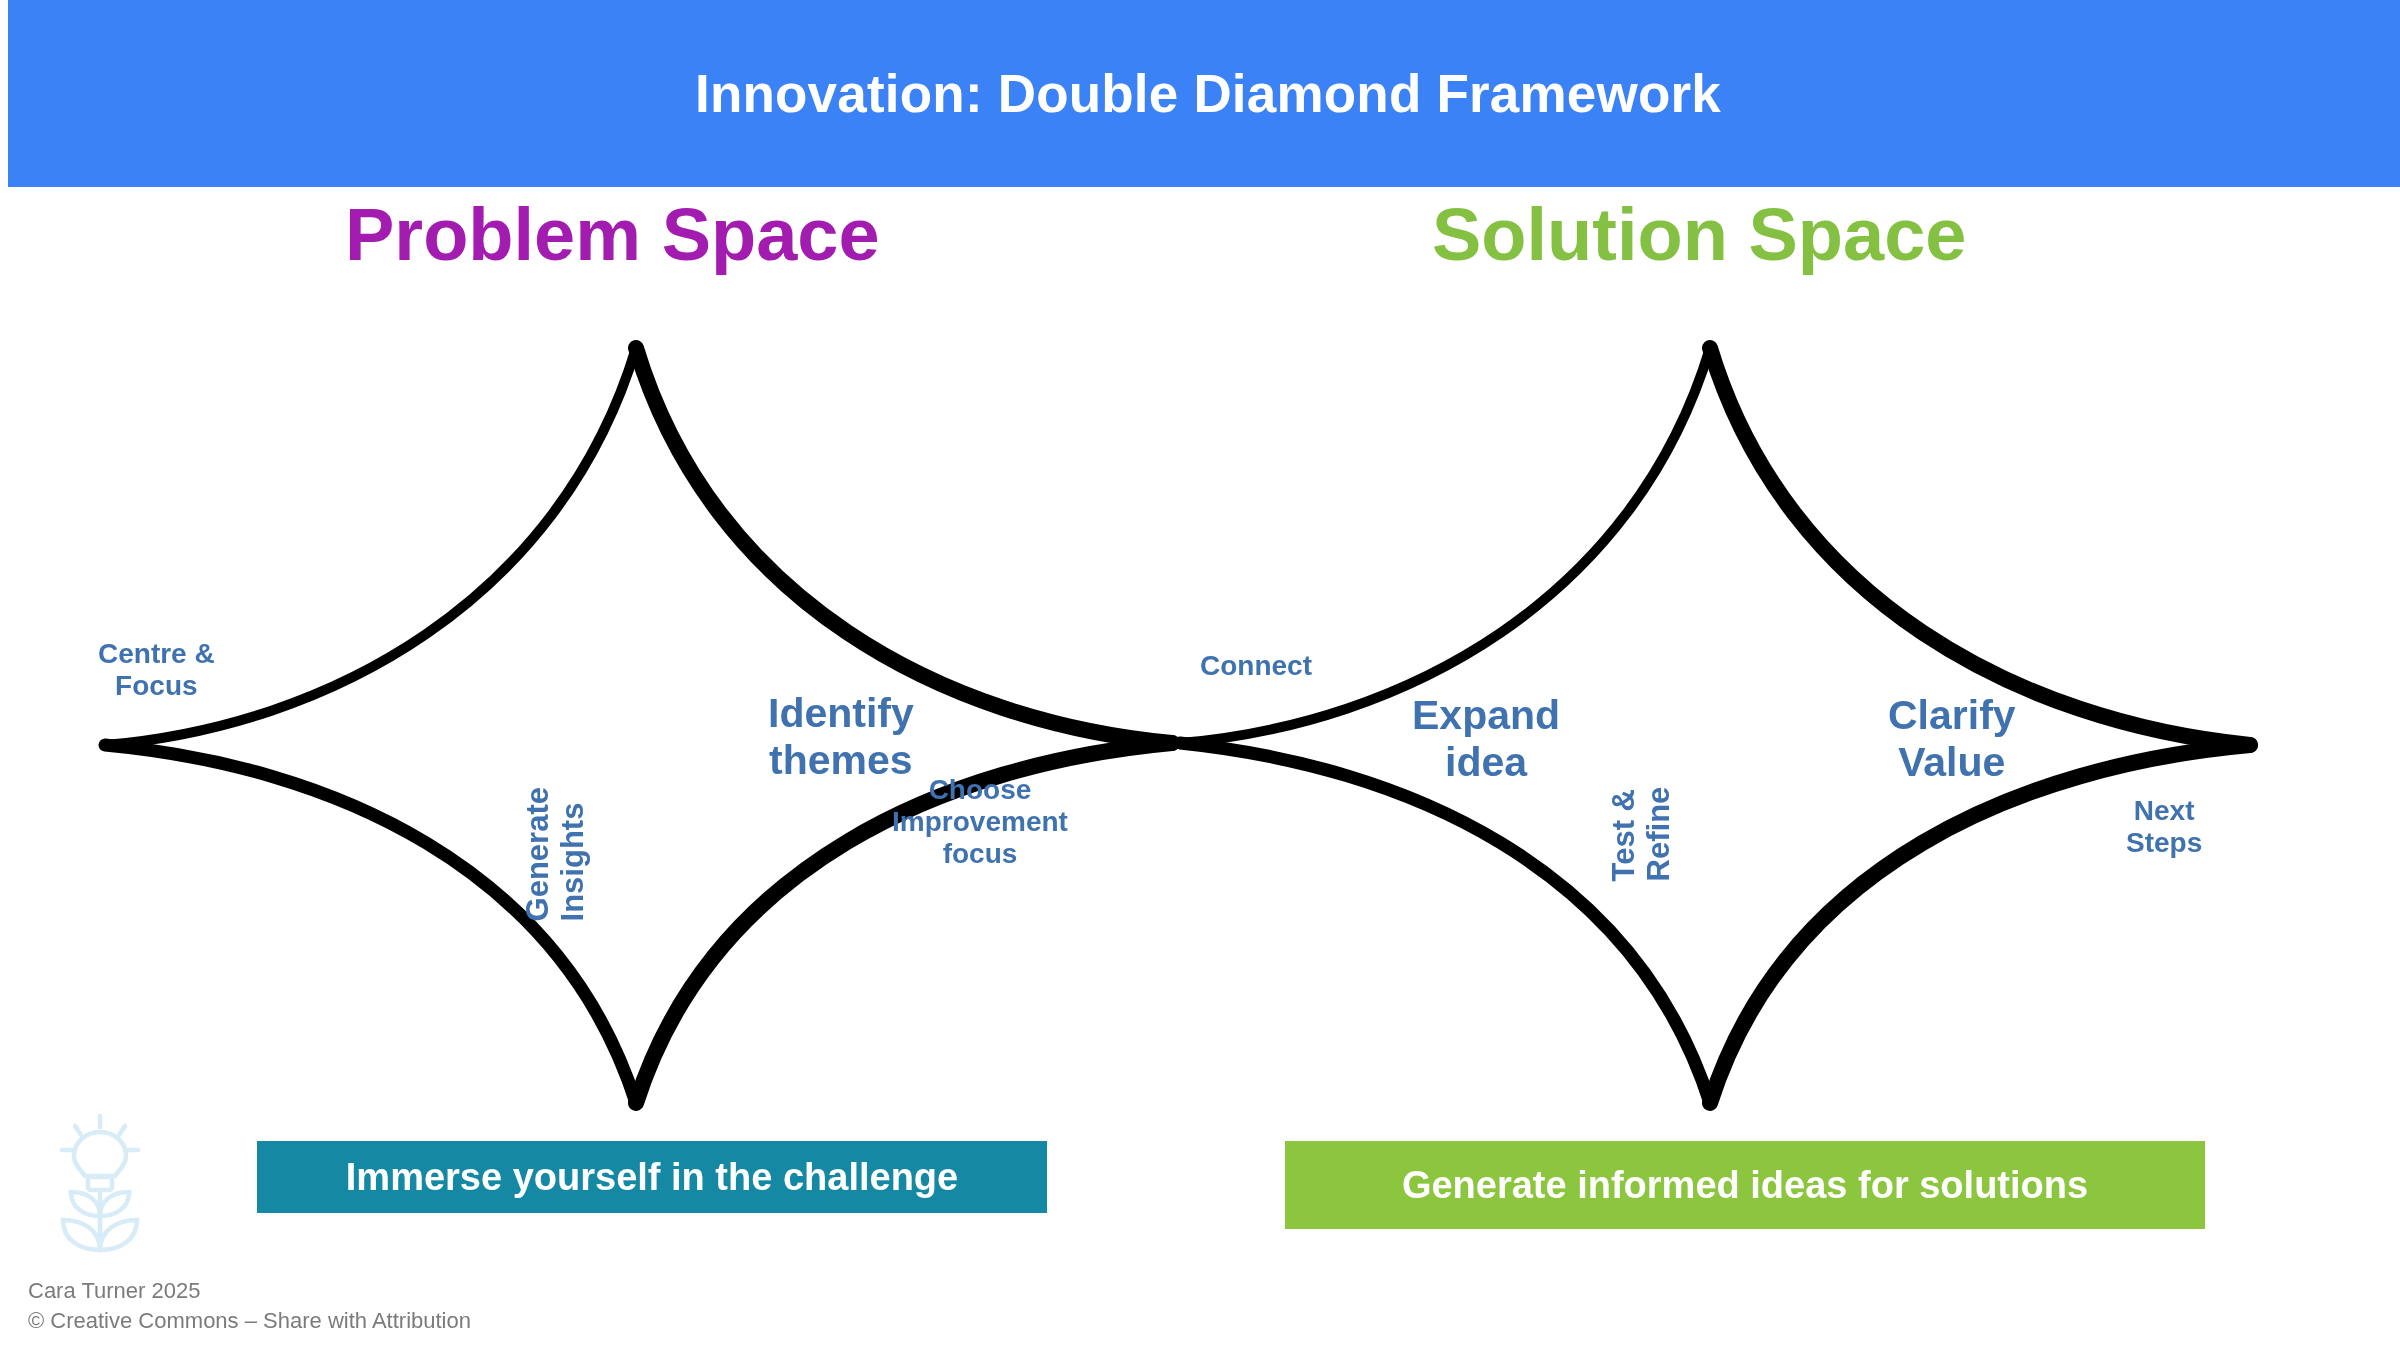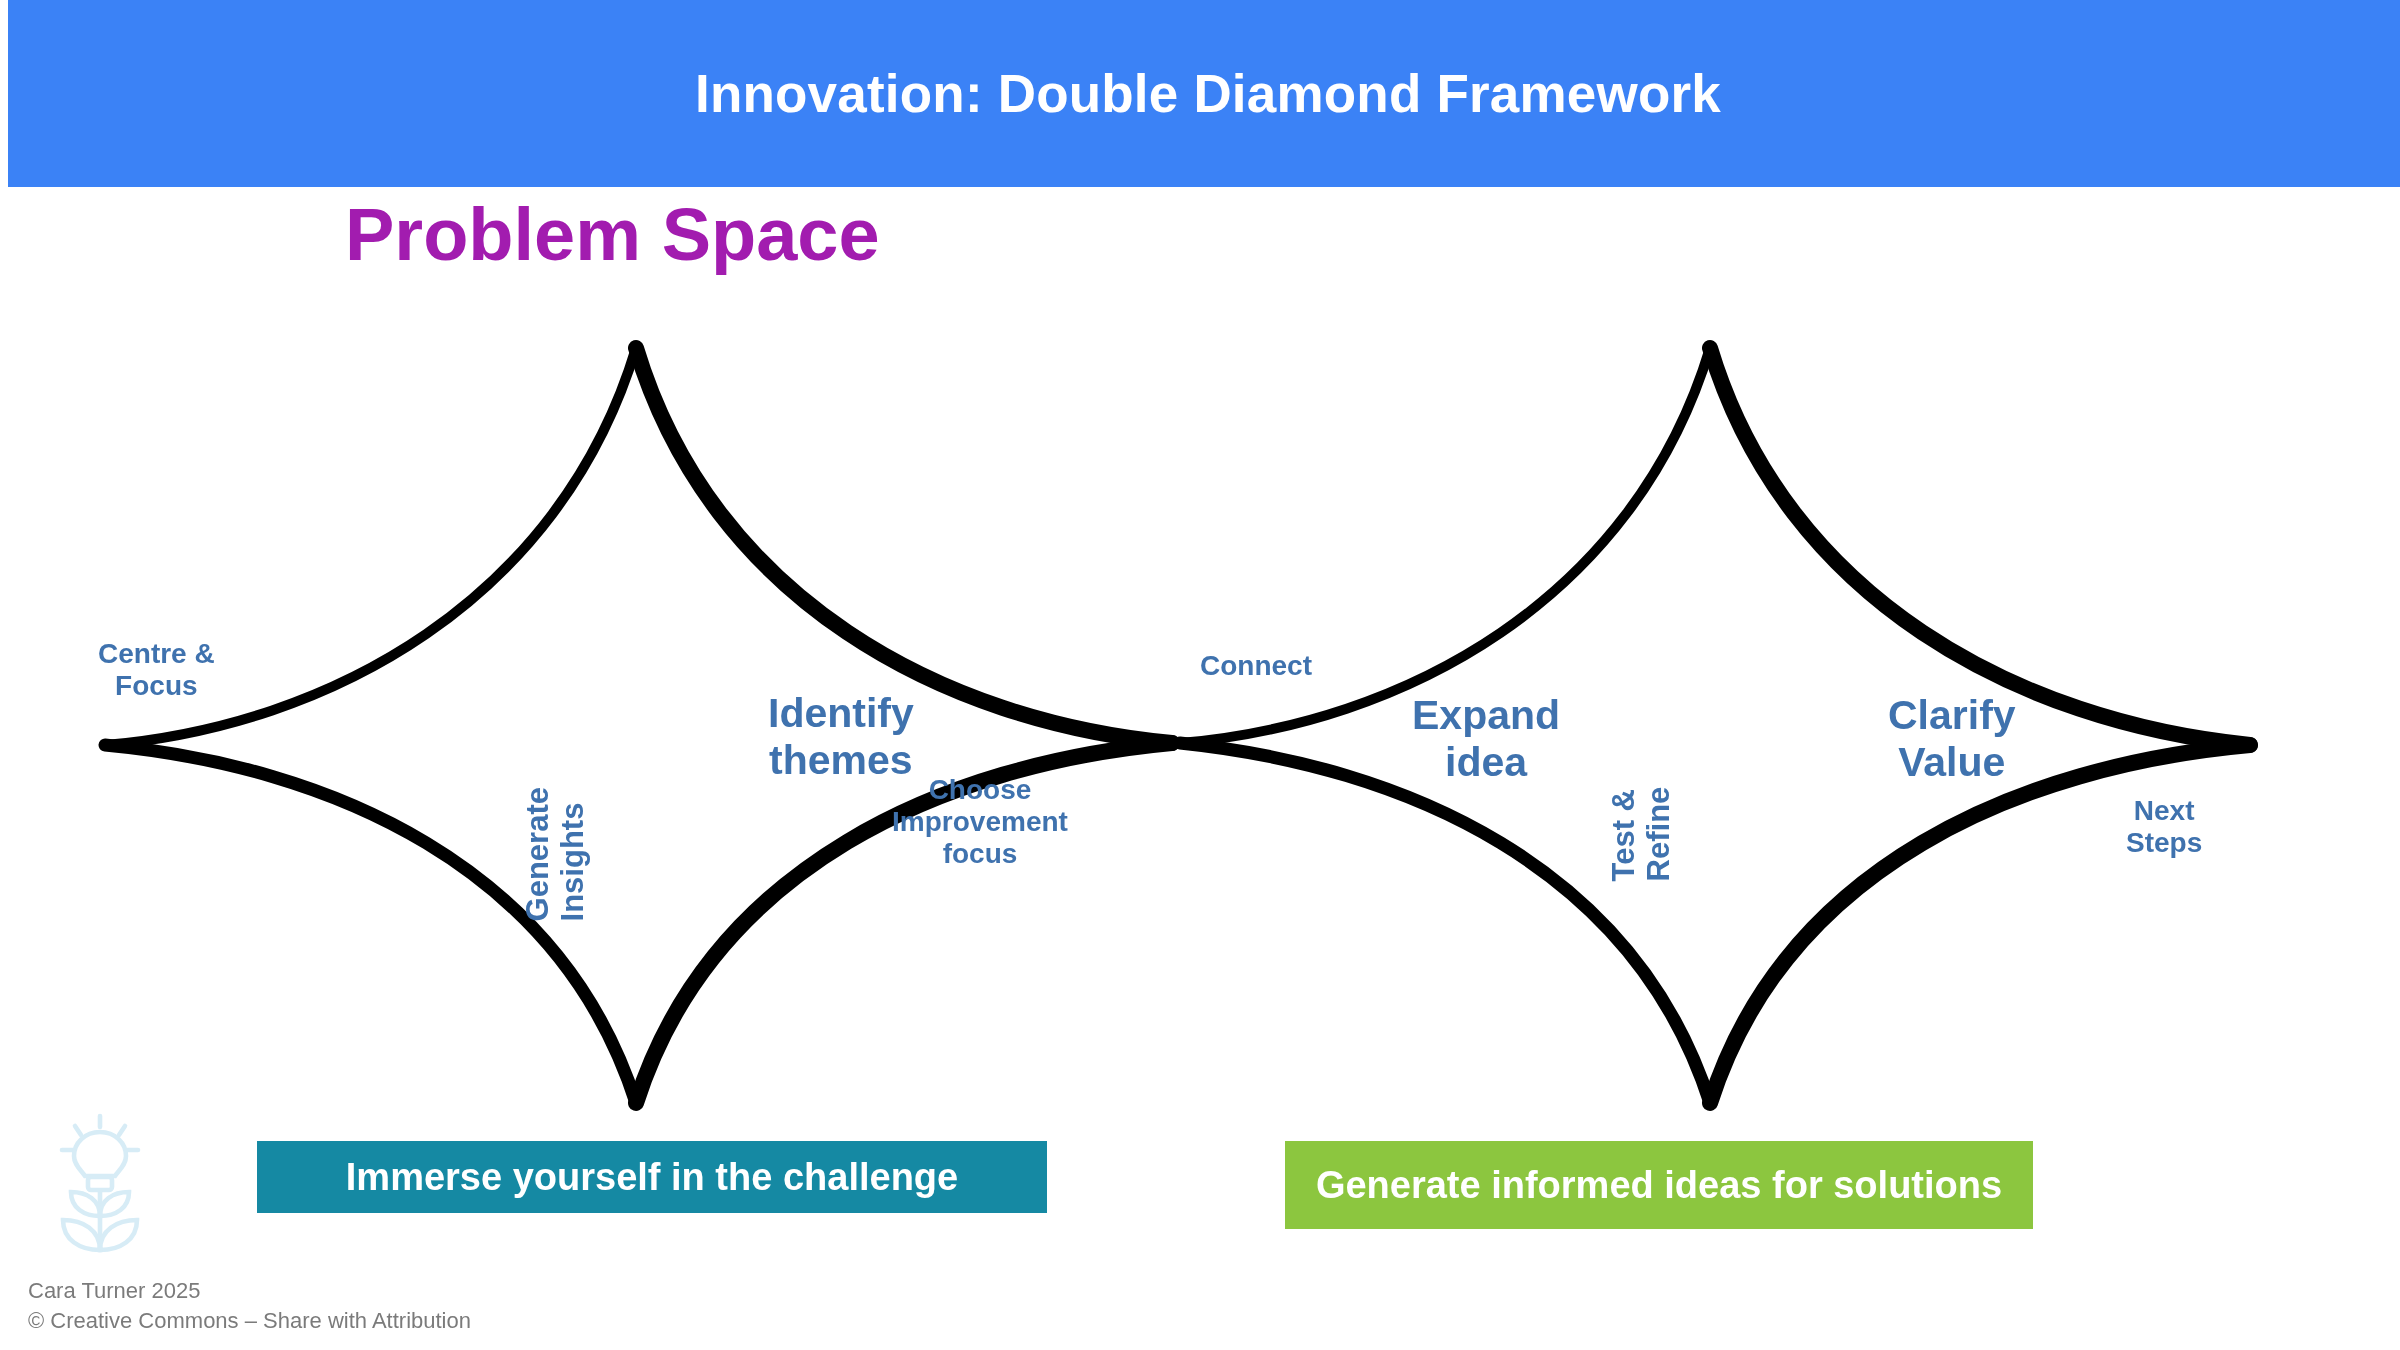--- a/index.html
+++ b/index.html
@@ -92,21 +92,21 @@
   .banner {
     position:absolute;
     display:flex; align-items:center; justify-content:center;
     color:#ffffff;
     font-size:38px;
     font-weight:bold;
     font-family:"Liberation Sans", sans-serif;
     white-space:nowrap;
   }
   #banner-problem  { left:257px;  top:1141px; width:790px; height:72px; background:#1589a3; }
-  #banner-solution { left:1285px; top:1141px; width:748px; height:88px; background:#8cc63f; }
+  #banner-solution { left:1285px; top:1141px; width:920px; height:88px; background:#8cc63f; }
 
   
   #logo-mark { position:absolute; left:45px; top:1112px; width:110px; height:148px; }
   .attrib {
     position:absolute; left:28px;
     color:#7b7b7b;
     font-size:22px;
     font-family:"Liberation Sans", sans-serif;
     white-space:nowrap;
   }
@@ -117,20 +117,21 @@
 <body>
 
 <div id="slide">
 
   <div class="header-bar">
     <div class="header-title">Innovation: Double Diamond Framework</div>
   </div>
 
   <div class="space-heading" id="problem-space-heading">Problem Space</div>
 
+  <div class="space-heading" id="solution-space-heading">Solution Space</div>
 
   <svg id="diamond-svg" viewBox="0 0 2400 1350">
     <g fill="none" stroke="#000000" stroke-linecap="round" stroke-width="15">
 
       <path d="M105,745 C 330,726 560,600 636,348" stroke-width="10"></path>
       <path d="M636,348 C 712,600 944,722 1172,743" stroke-width="16"></path>
       <path d="M1172,743 C 944,764 712,866 636,1103" stroke-width="16"></path>
       <path d="M636,1103 C 560,866 330,766 105,745" stroke-width="13"></path>
 
       <path d="M1180,743 C 1404,724 1634,600 1710,348" stroke-width="10"></path>

